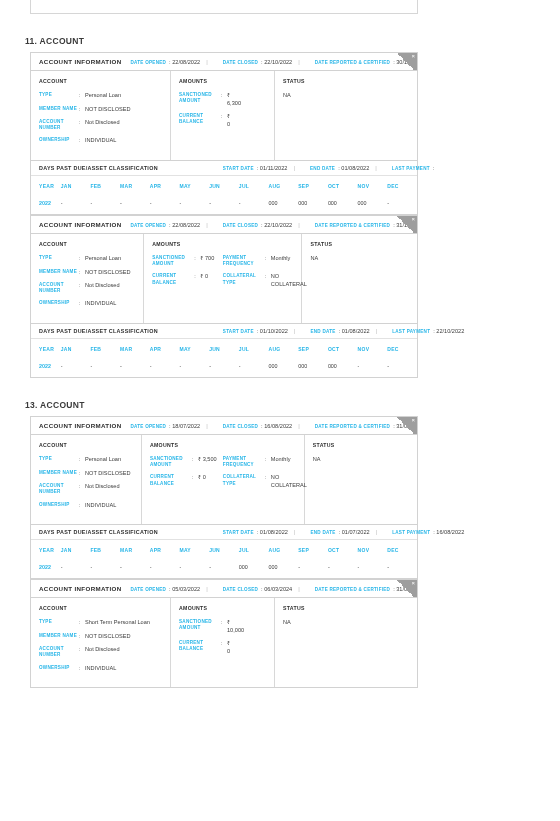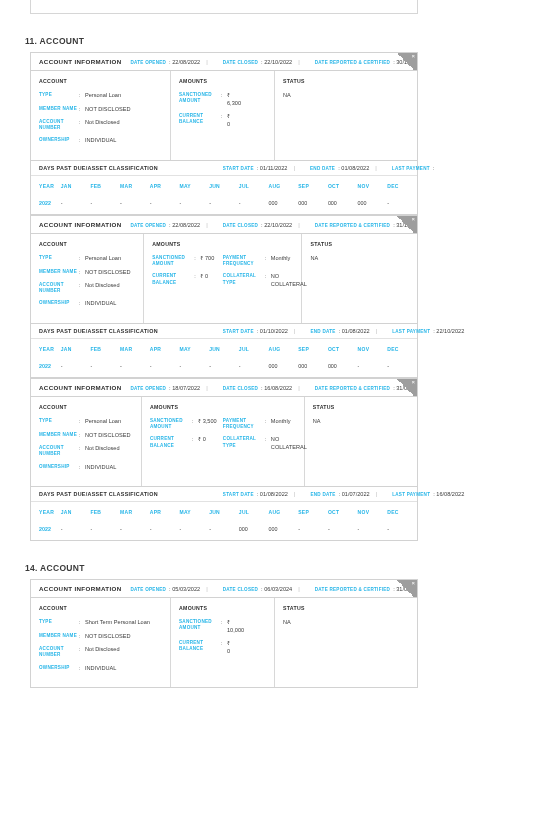--- a/index.html
+++ b/index.html
@@ -451,20 +451,21 @@
                 <td class="">000</td>
                 <td class="">000</td>
                 <td class="dash">-</td>
                 <td class="dash">-</td>
               </tr>
             </tbody>
           </table>
         </div>
       </div>
       <div>
+        <div class="section-title">13. ACCOUNT</div>
         <div class="card">
           <div class="card-head">
             <span class="head-title">ACCOUNT INFORMATION</span>
             <span class="head-field">
               <span class="head-label">DATE OPENED</span>
               <span class="head-value">: 18/07/2022</span>
             </span>
             <span class="head-sep">|</span>
             <span class="head-field">
               <span class="head-label">DATE CLOSED</span>
@@ -586,21 +587,20 @@
                 <td class="dash">-</td>
                 <td class="dash">-</td>
                 <td class="dash">-</td>
                 <td class="dash">-</td>
               </tr>
             </tbody>
           </table>
         </div>
       </div>
       <div>
-        <div class="section-title">14. ACCOUNT</div>
         <div class="card">
           <div class="card-head">
             <span class="head-title">ACCOUNT INFORMATION</span>
             <span class="head-field">
               <span class="head-label">DATE OPENED</span>
               <span class="head-value">: 05/03/2022</span>
             </span>
             <span class="head-sep">|</span>
             <span class="head-field">
               <span class="head-label">DATE CLOSED</span>

